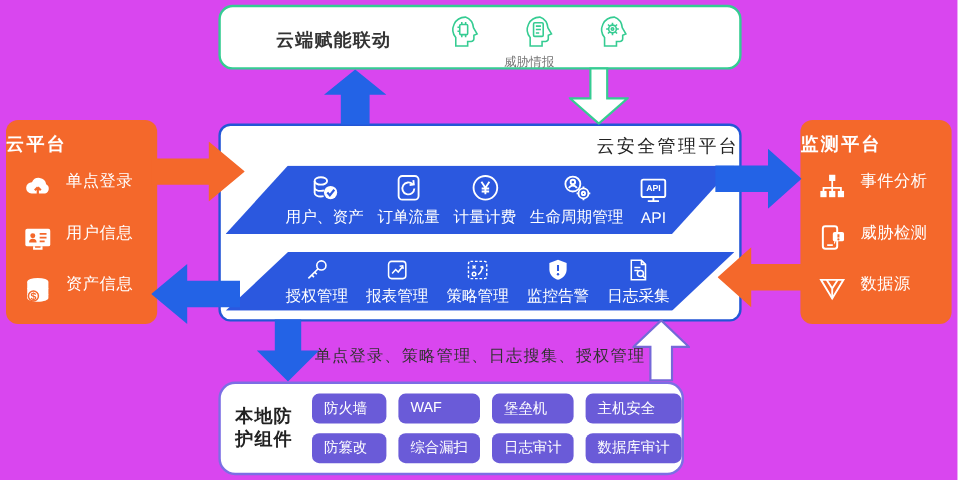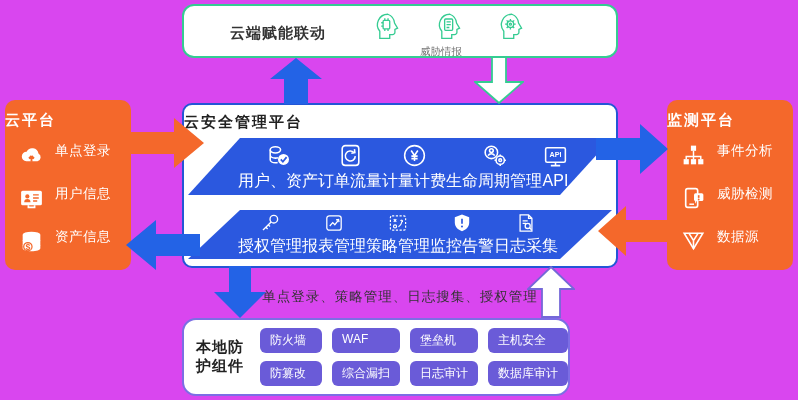--- a/index.html
+++ b/index.html
@@ -22,31 +22,31 @@
   .left-box{left:5px;top:100px;}
   .right-box{left:667px;top:100px;}
   .side-title{text-align:left;font-weight:bold;font-size:15px;padding-top:11px;letter-spacing:2px;}
   .side-items{margin-top:12px;display:flex;flex-direction:column;gap:16px;padding-left:13px;}
   .side-item{display:flex;align-items:flex-start;gap:10px;}
   .side-item svg{width:27px;height:27px;flex:none;}
   .side-label{font-size:13.5px;letter-spacing:.5px;}
   
   .center-box{left:182px;top:103px;width:436px;height:165px;border:2px solid var(--center-border);
               border-radius:10px;background:#fff;z-index:2;}
-  .center-title{text-align:left;margin-top:8px;font-size:15px;font-weight:bold;color:#222;letter-spacing:2px;}
+  .center-title{text-align:right;margin-top:8px;font-size:15px;font-weight:normal;color:#222;letter-spacing:2px;}
   .banner{position:absolute;left:4px;right:4px;background:var(--banner-blue);
           clip-path:polygon(52px 0,100% 0,calc(100% - 52px) 100%,0 100%);
           display:flex;justify-content:space-between;align-items:center;
           padding:0 54px 0 50px;box-sizing:border-box;z-index:1;}
   .banner1{top:33px;height:57px;}
   .banner2{top:105px;height:49px;}
   .banner-item{display:flex;flex-direction:column;align-items:center;justify-content:center;gap:2px;color:#fff;}
   .banner1 .banner-item svg{width:27px;height:27px;}
   .banner2 .banner-item svg{width:22px;height:22px;}
-  .banner-label{font-size:16px;white-space:nowrap;}
+  .banner-label{font-size:13px;white-space:nowrap;}
   
   .bottom-box{left:182px;top:318px;width:388px;height:78px;border:2px solid var(--purple-border);
               border-radius:14px;background:#fff;display:flex;align-items:center;z-index:2;}
   .bottom-title{font-size:15px;font-weight:bold;color:#222;margin-left:12px;width:94px;letter-spacing:1px;}
   .btn-grid{display:grid;grid-template-columns:repeat(4,max-content);gap:8px 10px;margin-left:6px;justify-items:stretch;}
   .pill{background:var(--purple-button);color:#fff;font-size:12px;border-radius:6px;
         padding:4px 10px;text-align:left;white-space:nowrap;min-width:42px;}
   .flow-text{position:absolute;left:182px;top:288px;width:436px;text-align:center;
              font-size:13.5px;color:#333;letter-spacing:1px;z-index:1;}
   .arrow{position:absolute;z-index:3;line-height:0;}

